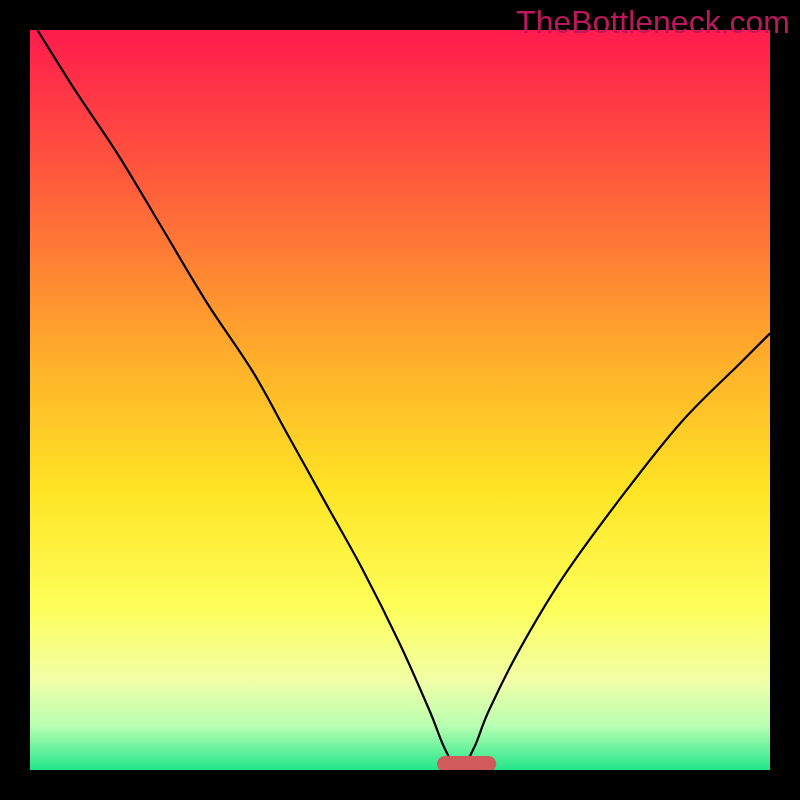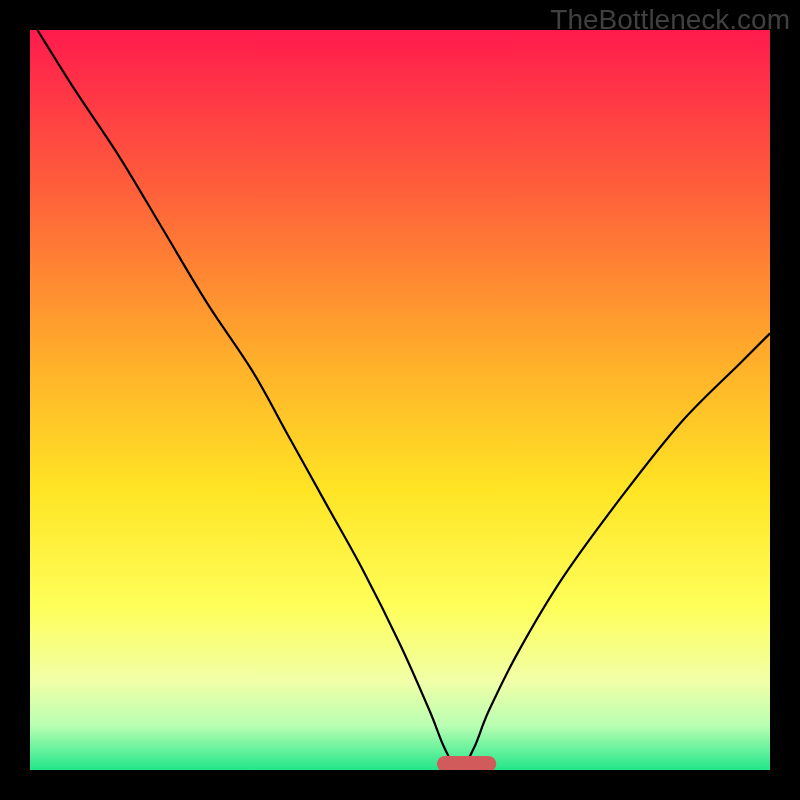--- a/index.html
+++ b/index.html
@@ -13,23 +13,23 @@
   .container {
     position: relative;
     width: 800px;
     height: 800px;
   }
   .watermark {
     position: absolute;
     top: 4px;
     right: 10px;
     font-family: Arial, Helvetica, sans-serif;
-    font-size: 28px;
+    font-size: 32px;
     font-weight: 500;
-    color: #404040;
+    color: #be185d;
     z-index: 10;
   }
   .chart {
     position: absolute;
     top: 0;
     left: 0;
   }
 </style>
 </head>
 <body>

